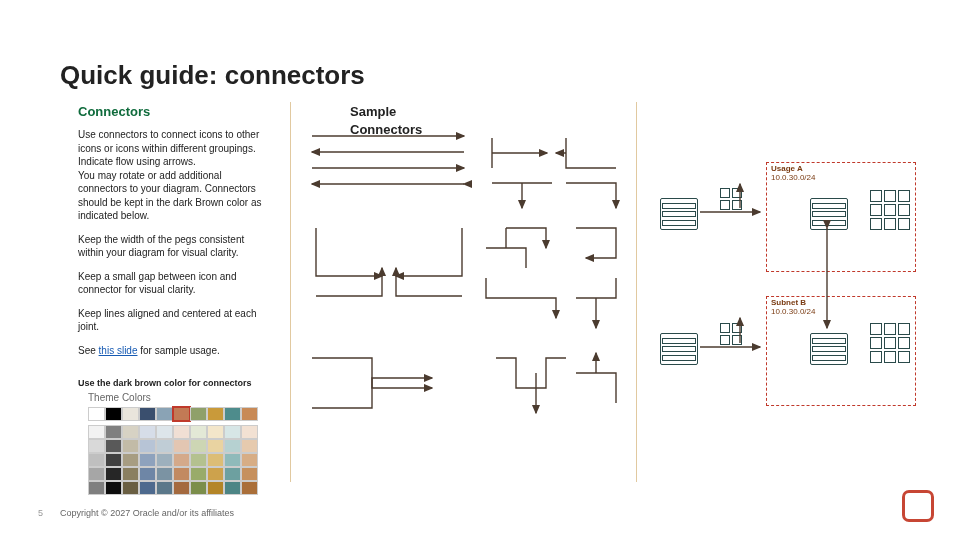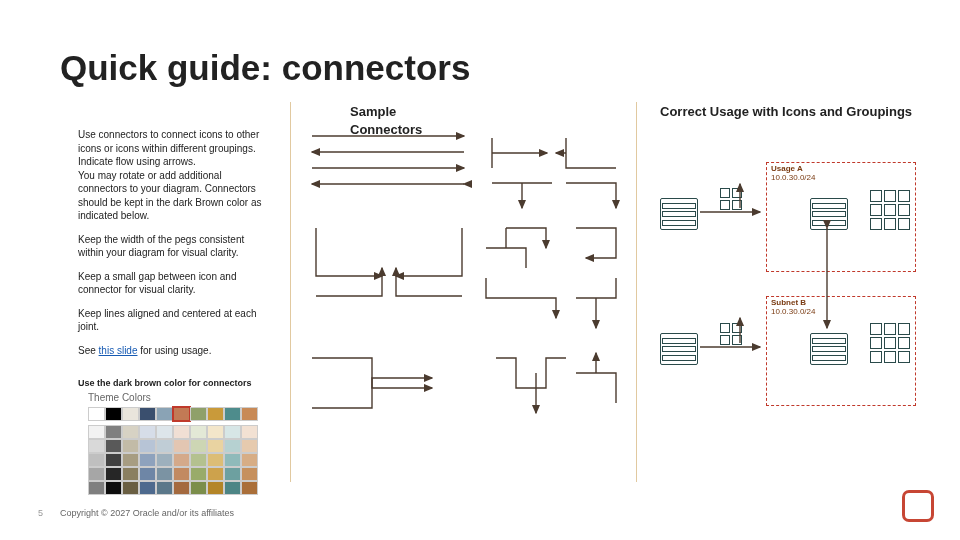--- a/index.html
+++ b/index.html
@@ -1,17 +1,17 @@
 <!DOCTYPE html>
 <html><head>
 <meta charset="utf-8">
 <style>
   html,body{margin:0;padding:0;width:960px;height:540px;background:#fff;font-family:"Segoe UI",Arial,sans-serif;color:#222;overflow:hidden}
   .slide{position:relative;width:960px;height:540px}
-  .title{position:absolute;left:60px;top:48px;font-size:35px;font-weight:700}
+  .title{position:absolute;left:60px;top:60px;font-size:26px;font-weight:700}
   .col{position:absolute;top:102px}
   .col-head{font-size:13px;font-weight:700;color:#222}
   .c1{left:78px;width:200px}
   .c1 .col-head{color:#0f6b3c}
   .c2{left:350px;width:120px}
   .c3{left:660px;width:260px}
   .divider{position:absolute;top:102px;width:0;height:380px;border-left:1px solid #e1c9a0}
   .d1{left:290px}
   .d2{left:636px}
   .body{position:absolute;left:78px;top:128px;width:200px;font-size:10px;line-height:1.35;color:#222}
@@ -44,33 +44,33 @@
   .footer{position:absolute;left:60px;bottom:22px;font-size:9px;color:#666}
   .pg{position:absolute;left:38px;bottom:22px;font-size:9px;color:#999}
   .logo{position:absolute;right:26px;bottom:18px;width:26px;height:26px;border:3.5px solid #c74634;border-radius:7px}
 </style>
 </head>
 <body>
 
 <div class="slide">
   <div class="title">Quick guide: connectors</div>
 
+  <div class="col c1"><span class="col-head">Connectors</span></div>
   <div class="col c2"><span class="col-head">Sample Connectors</span></div>
-  <div class="col c3"><span class="col-head">Correct Usage with Icons and Groupings</span></div>
   <div class="divider d1"></div>
   <div class="divider d2"></div>
 
   <div class="body">
     <p style="white-space:pre-line">Use connectors to connect icons to other icons or icons within different groupings. Indicate flow using arrows.
 You may rotate or add additional connectors to your diagram. Connectors should be kept in the dark Brown color as indicated below.</p>
     <p>Keep the width of the pegs consistent within your diagram for visual clarity.</p>
     <p>Keep a small gap between icon and connector for visual clarity.</p>
     <p>Keep lines aligned and centered at each joint.</p>
     <p>
-      <span>See </span><a href="#">this slide</a><span> for using usage.</span>
+      <span>See </span><a href="#">this slide</a><span> for sample usage.</span>
     </p>
     <div class="swatch-note">Use the dark brown color for connectors</div>
     <div class="theme-label">Theme Colors</div>
     <div class="palette" id="palette">
         <div class="row">
           <div class="sw" style="background: rgb(255, 255, 255);"></div>
           <div class="sw" style="background: rgb(0, 0, 0);"></div>
           <div class="sw" style="background: rgb(233, 229, 220);"></div>
           <div class="sw" style="background: rgb(58, 79, 110);"></div>
           <div class="sw" style="background: rgb(138, 163, 181);"></div>

